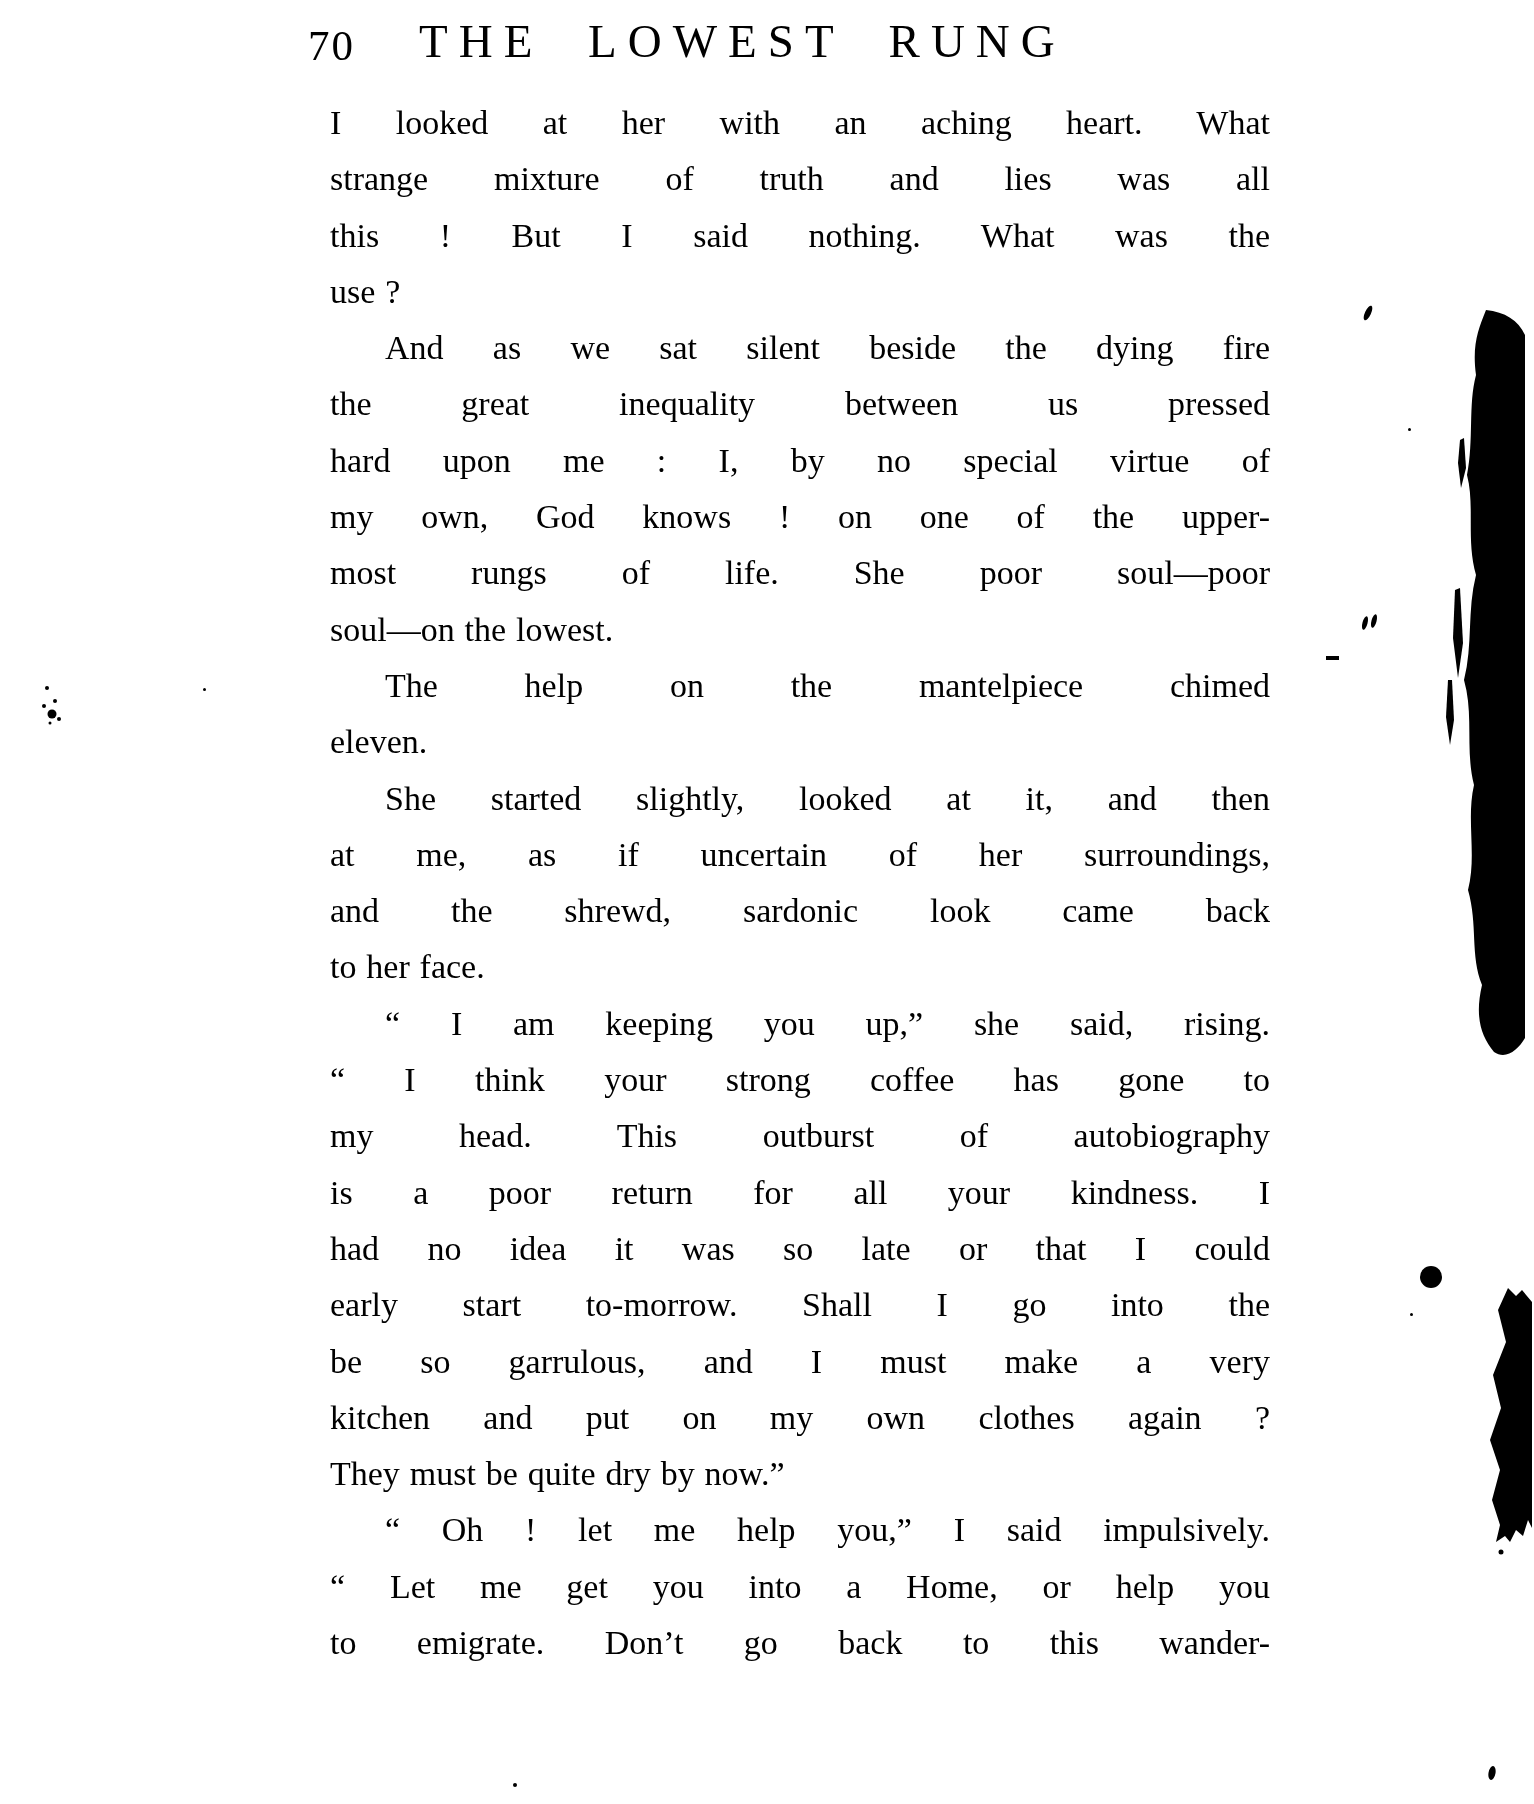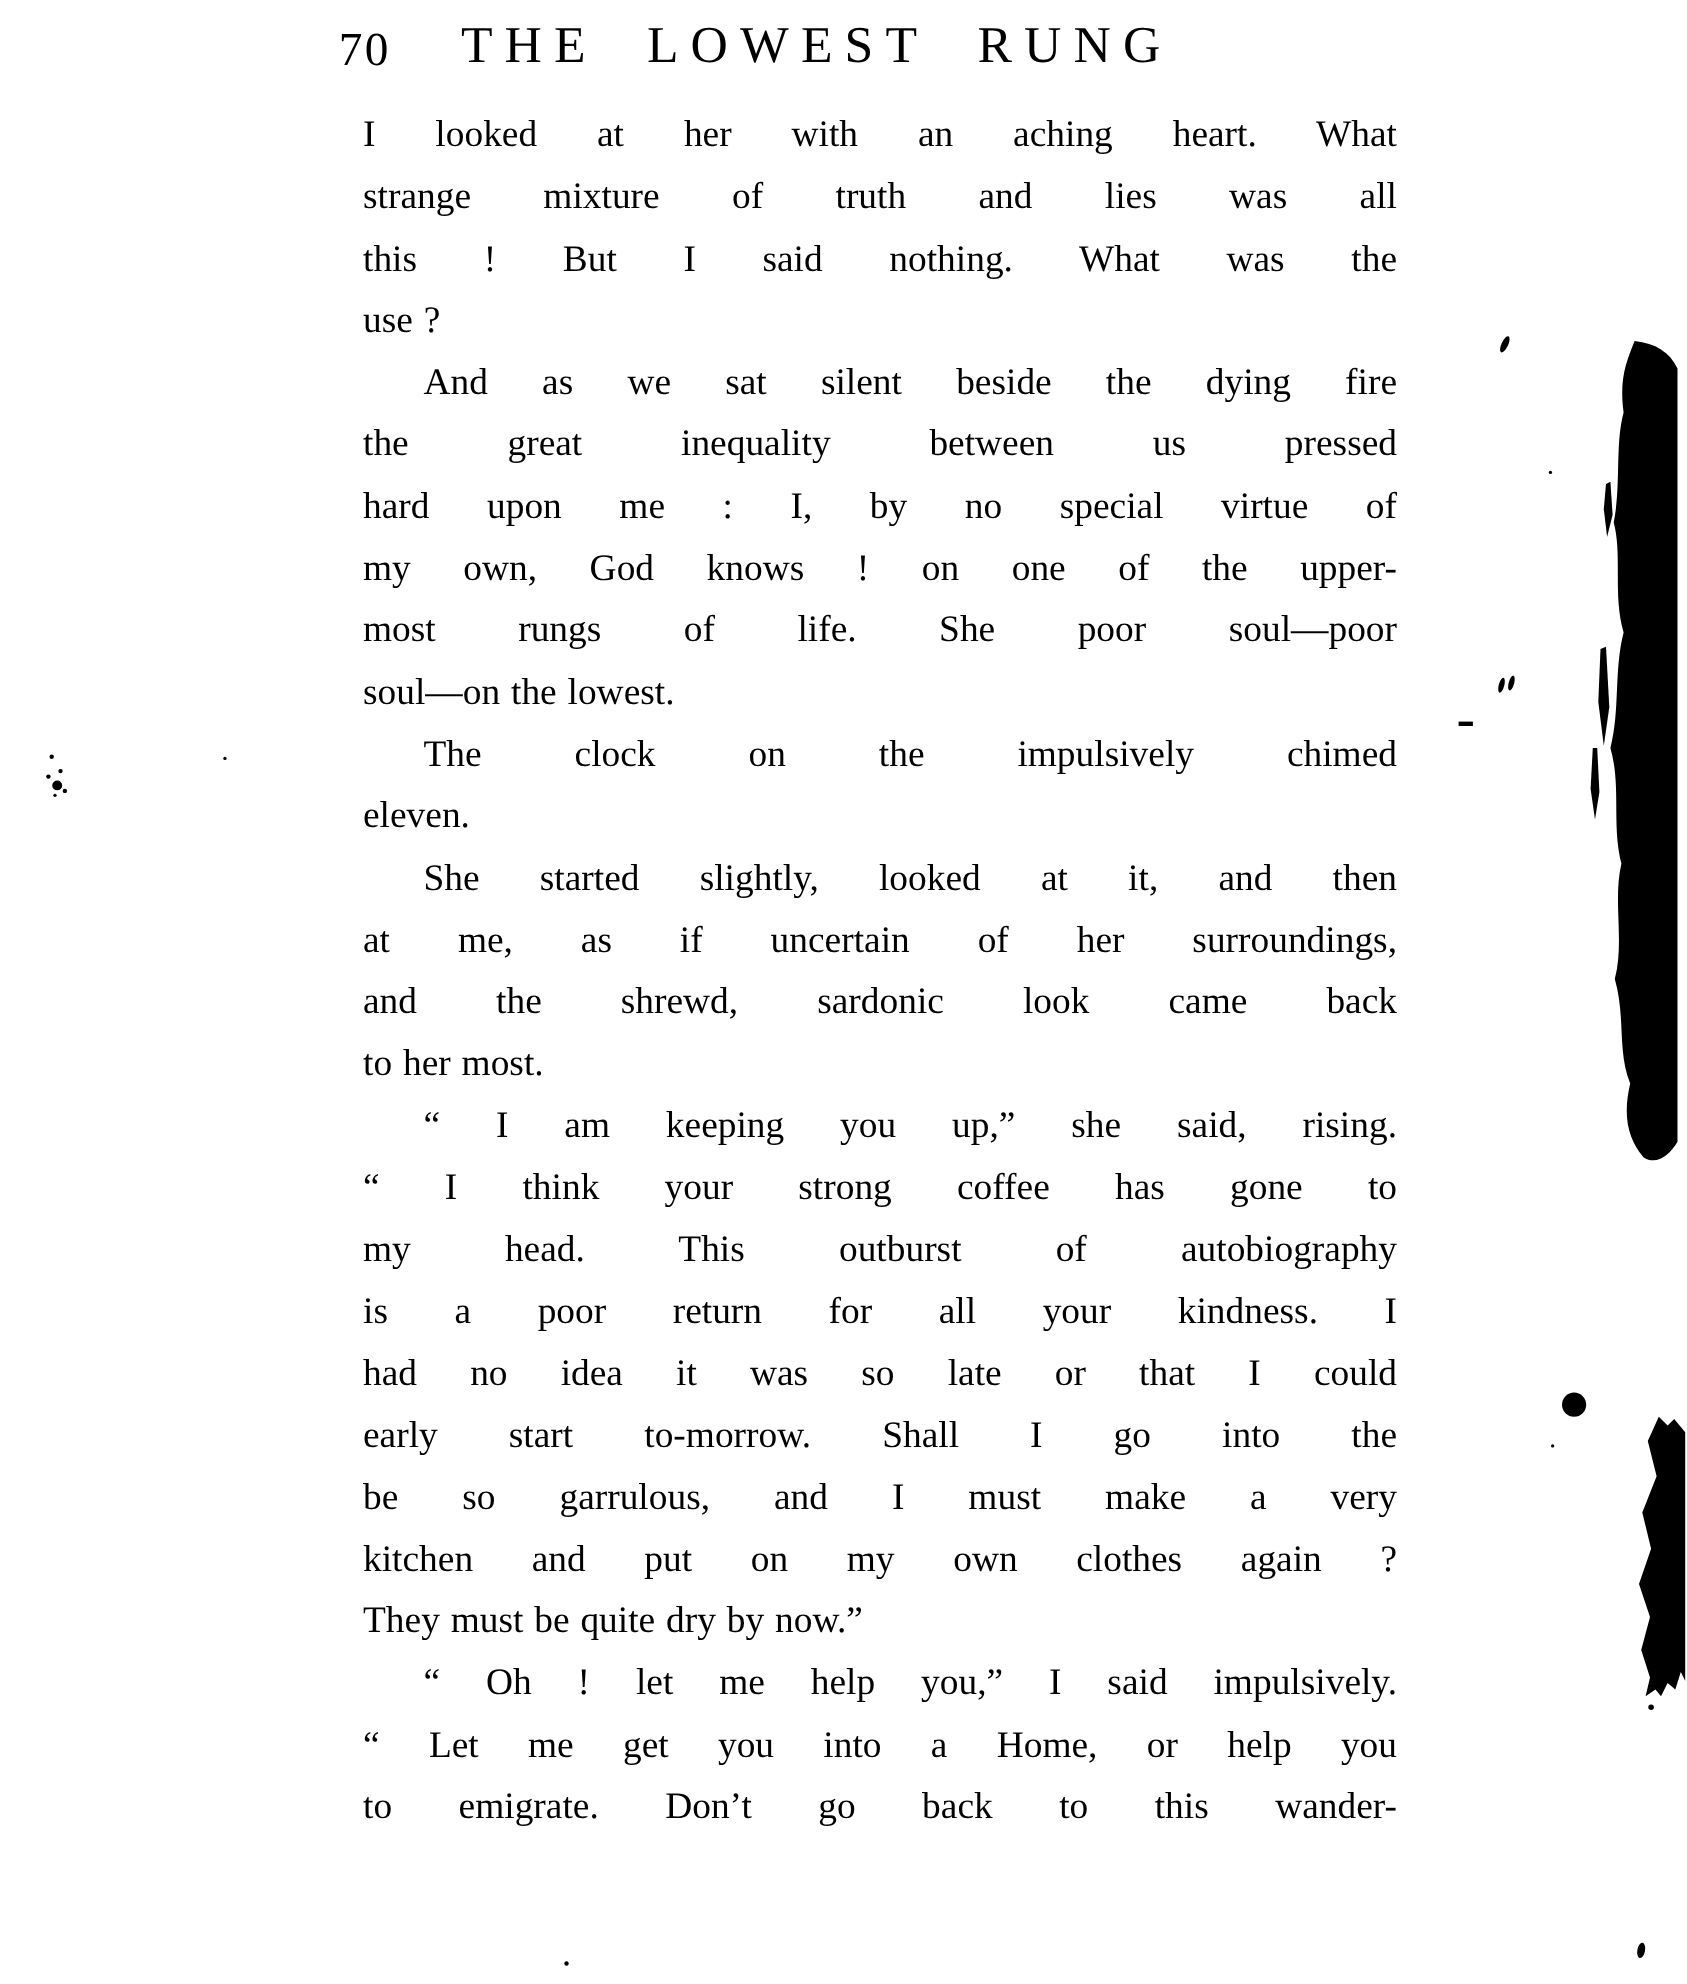--- a/index.html
+++ b/index.html
@@ -72,26 +72,26 @@
       <div class="line">I looked at her with an aching heart.  What</div>
       <div class="line">strange mixture of truth and lies was all</div>
       <div class="line">this !  But I said nothing.  What was the</div>
       <div class="line par-end">use ?</div>
       <div class="line ind">And as we sat silent beside the dying fire</div>
       <div class="line">the great inequality between us pressed</div>
       <div class="line">hard upon me :  I, by no special virtue of</div>
       <div class="line">my own, God knows ! on one of the upper-</div>
       <div class="line">most rungs of life.  She poor soul—poor</div>
       <div class="line par-end">soul—on the lowest.</div>
-      <div class="line ind">The clock on the impulsively chimed</div>
+      <div class="line ind">The help on the mantelpiece chimed</div>
       <div class="line par-end">eleven.</div>
       <div class="line ind">She started slightly, looked at it, and then</div>
       <div class="line">at me, as if uncertain of her surroundings,</div>
       <div class="line">and the shrewd, sardonic look came back</div>
-      <div class="line par-end">to her most.</div>
+      <div class="line par-end">to her face.</div>
       <div class="line ind">“ I am keeping you up,” she said, rising.</div>
       <div class="line">“ I think your strong coffee has gone to</div>
       <div class="line">my head.  This outburst of autobiography</div>
       <div class="line">is a poor return for all your kindness.  I</div>
       <div class="line">had no idea it was so late or that I could</div>
       <div class="line">early start to-morrow.  Shall I go into the</div>
       <div class="line">be so garrulous, and I must make a very</div>
       <div class="line">kitchen and put on my own clothes again ?</div>
       <div class="line par-end">They must be quite dry by now.”</div>
       <div class="line ind">“ Oh ! let me help you,” I said impulsively.</div>

